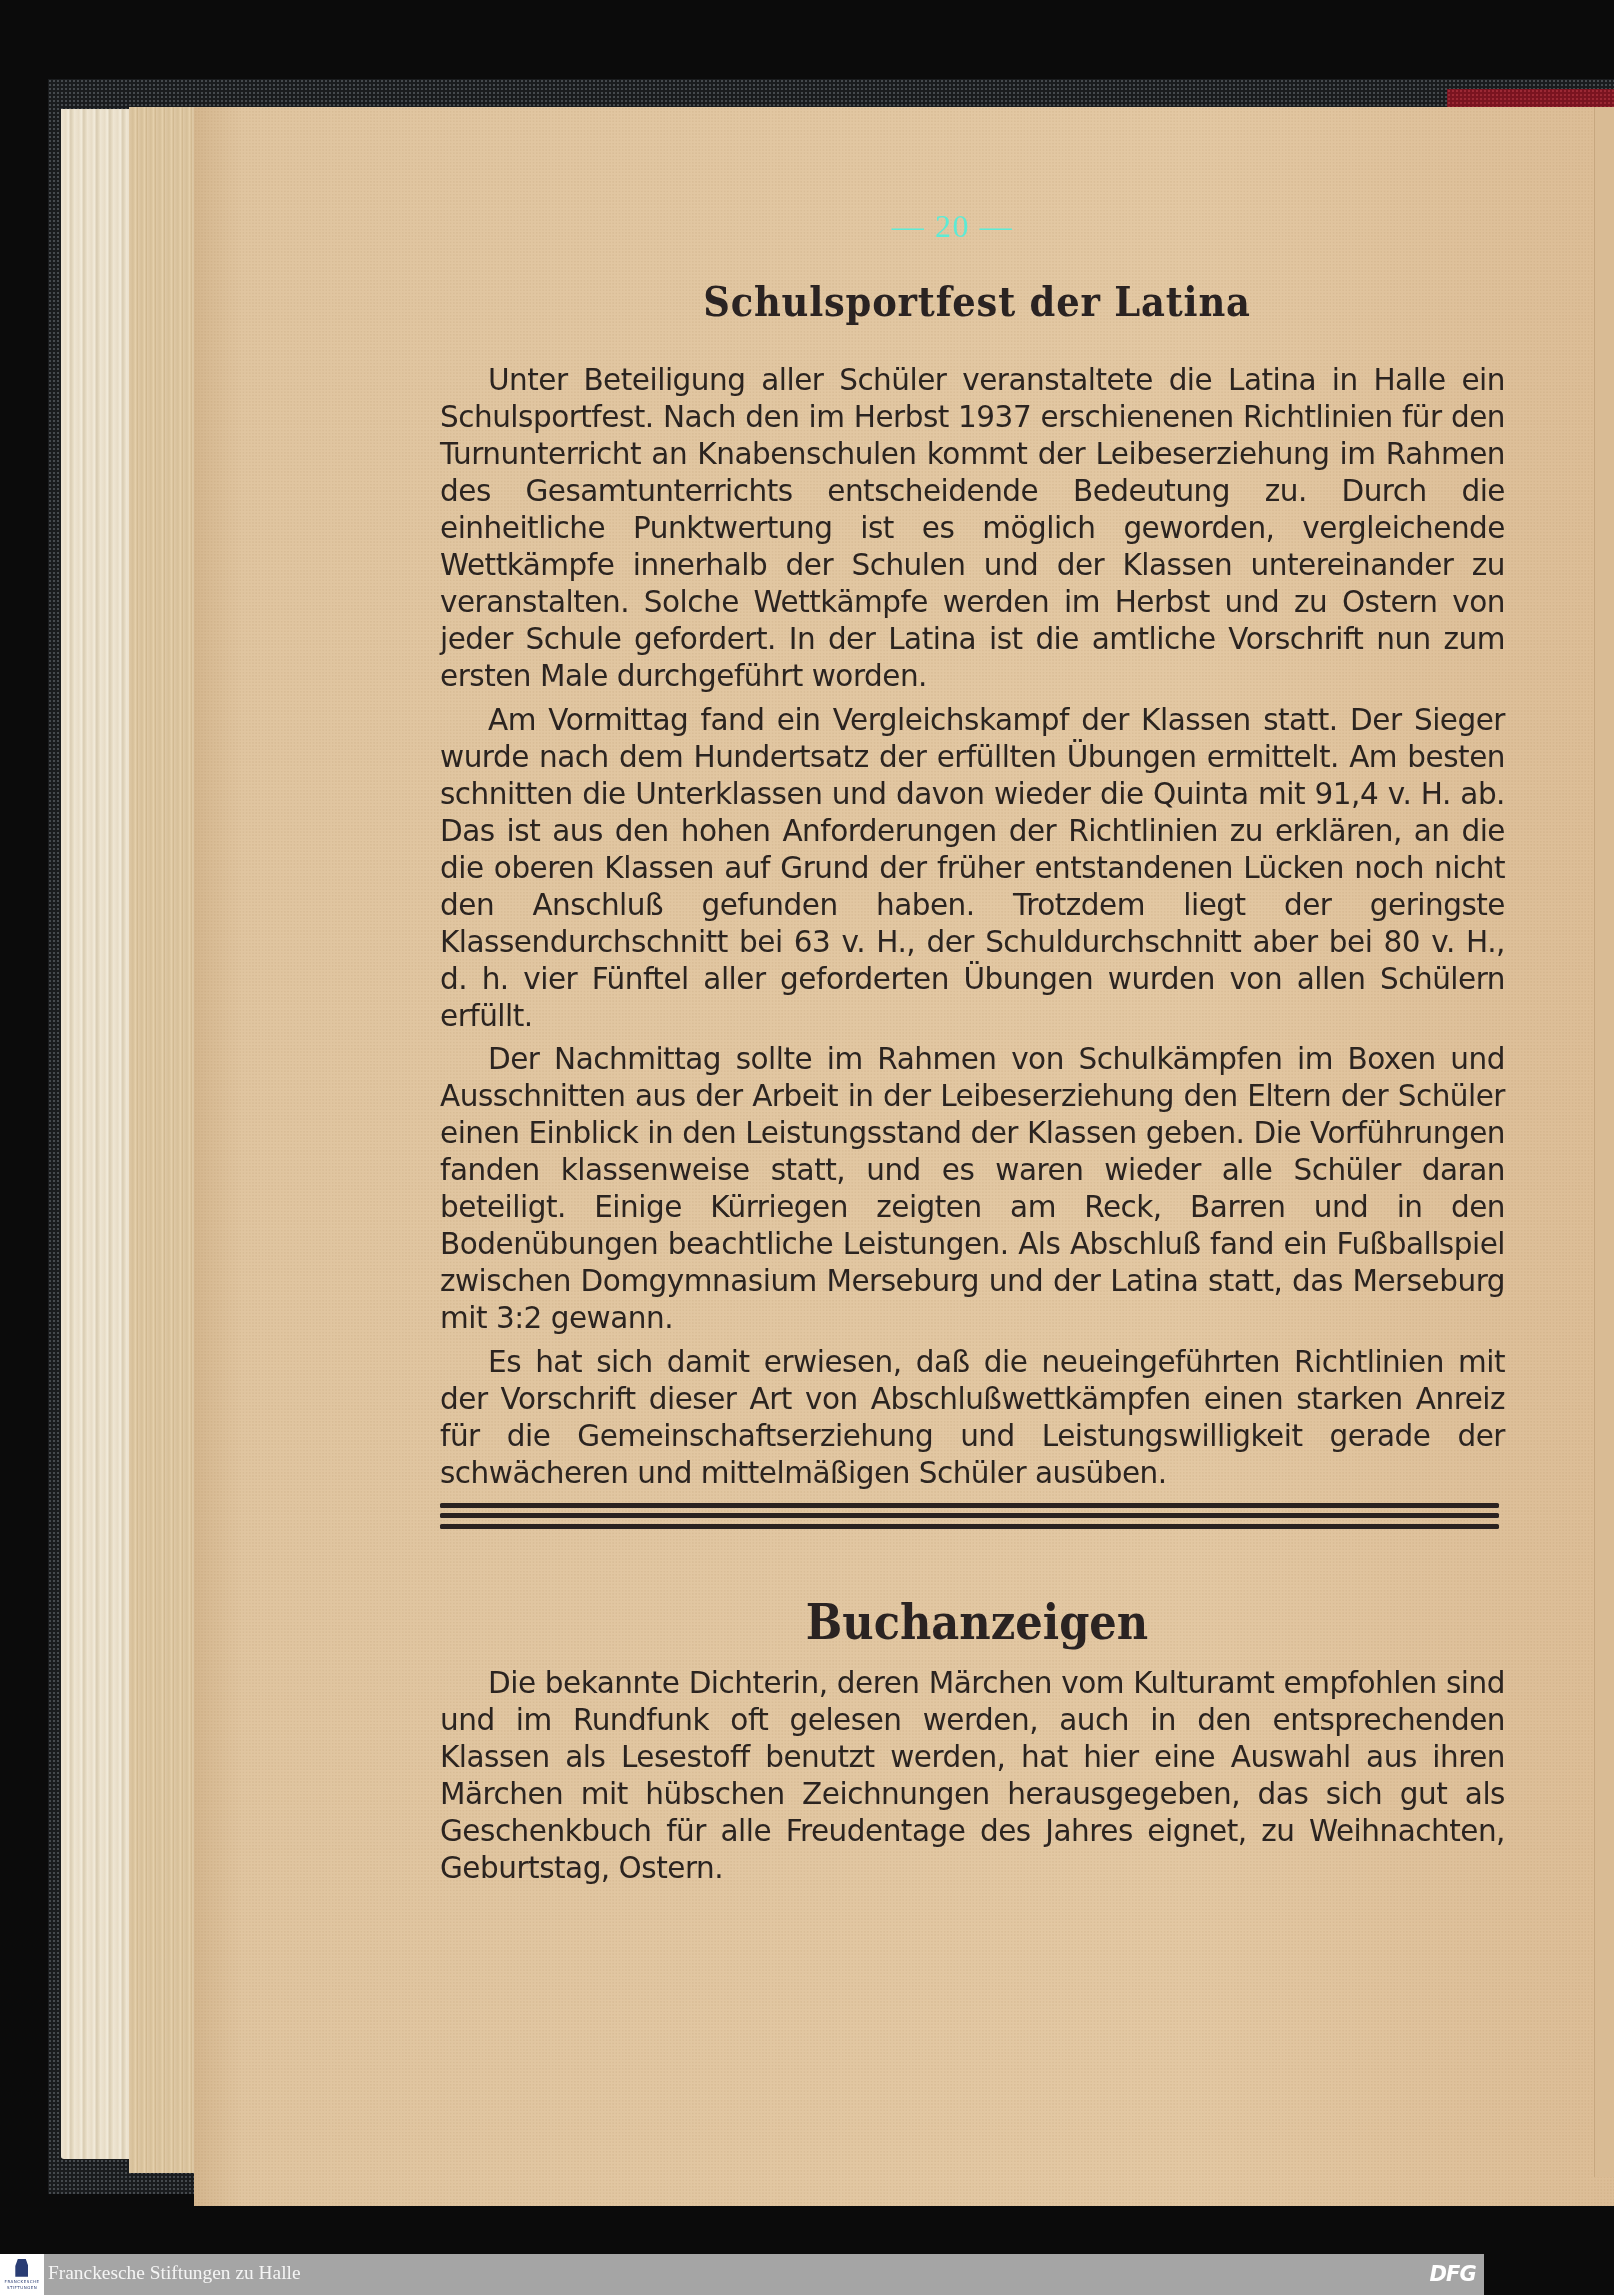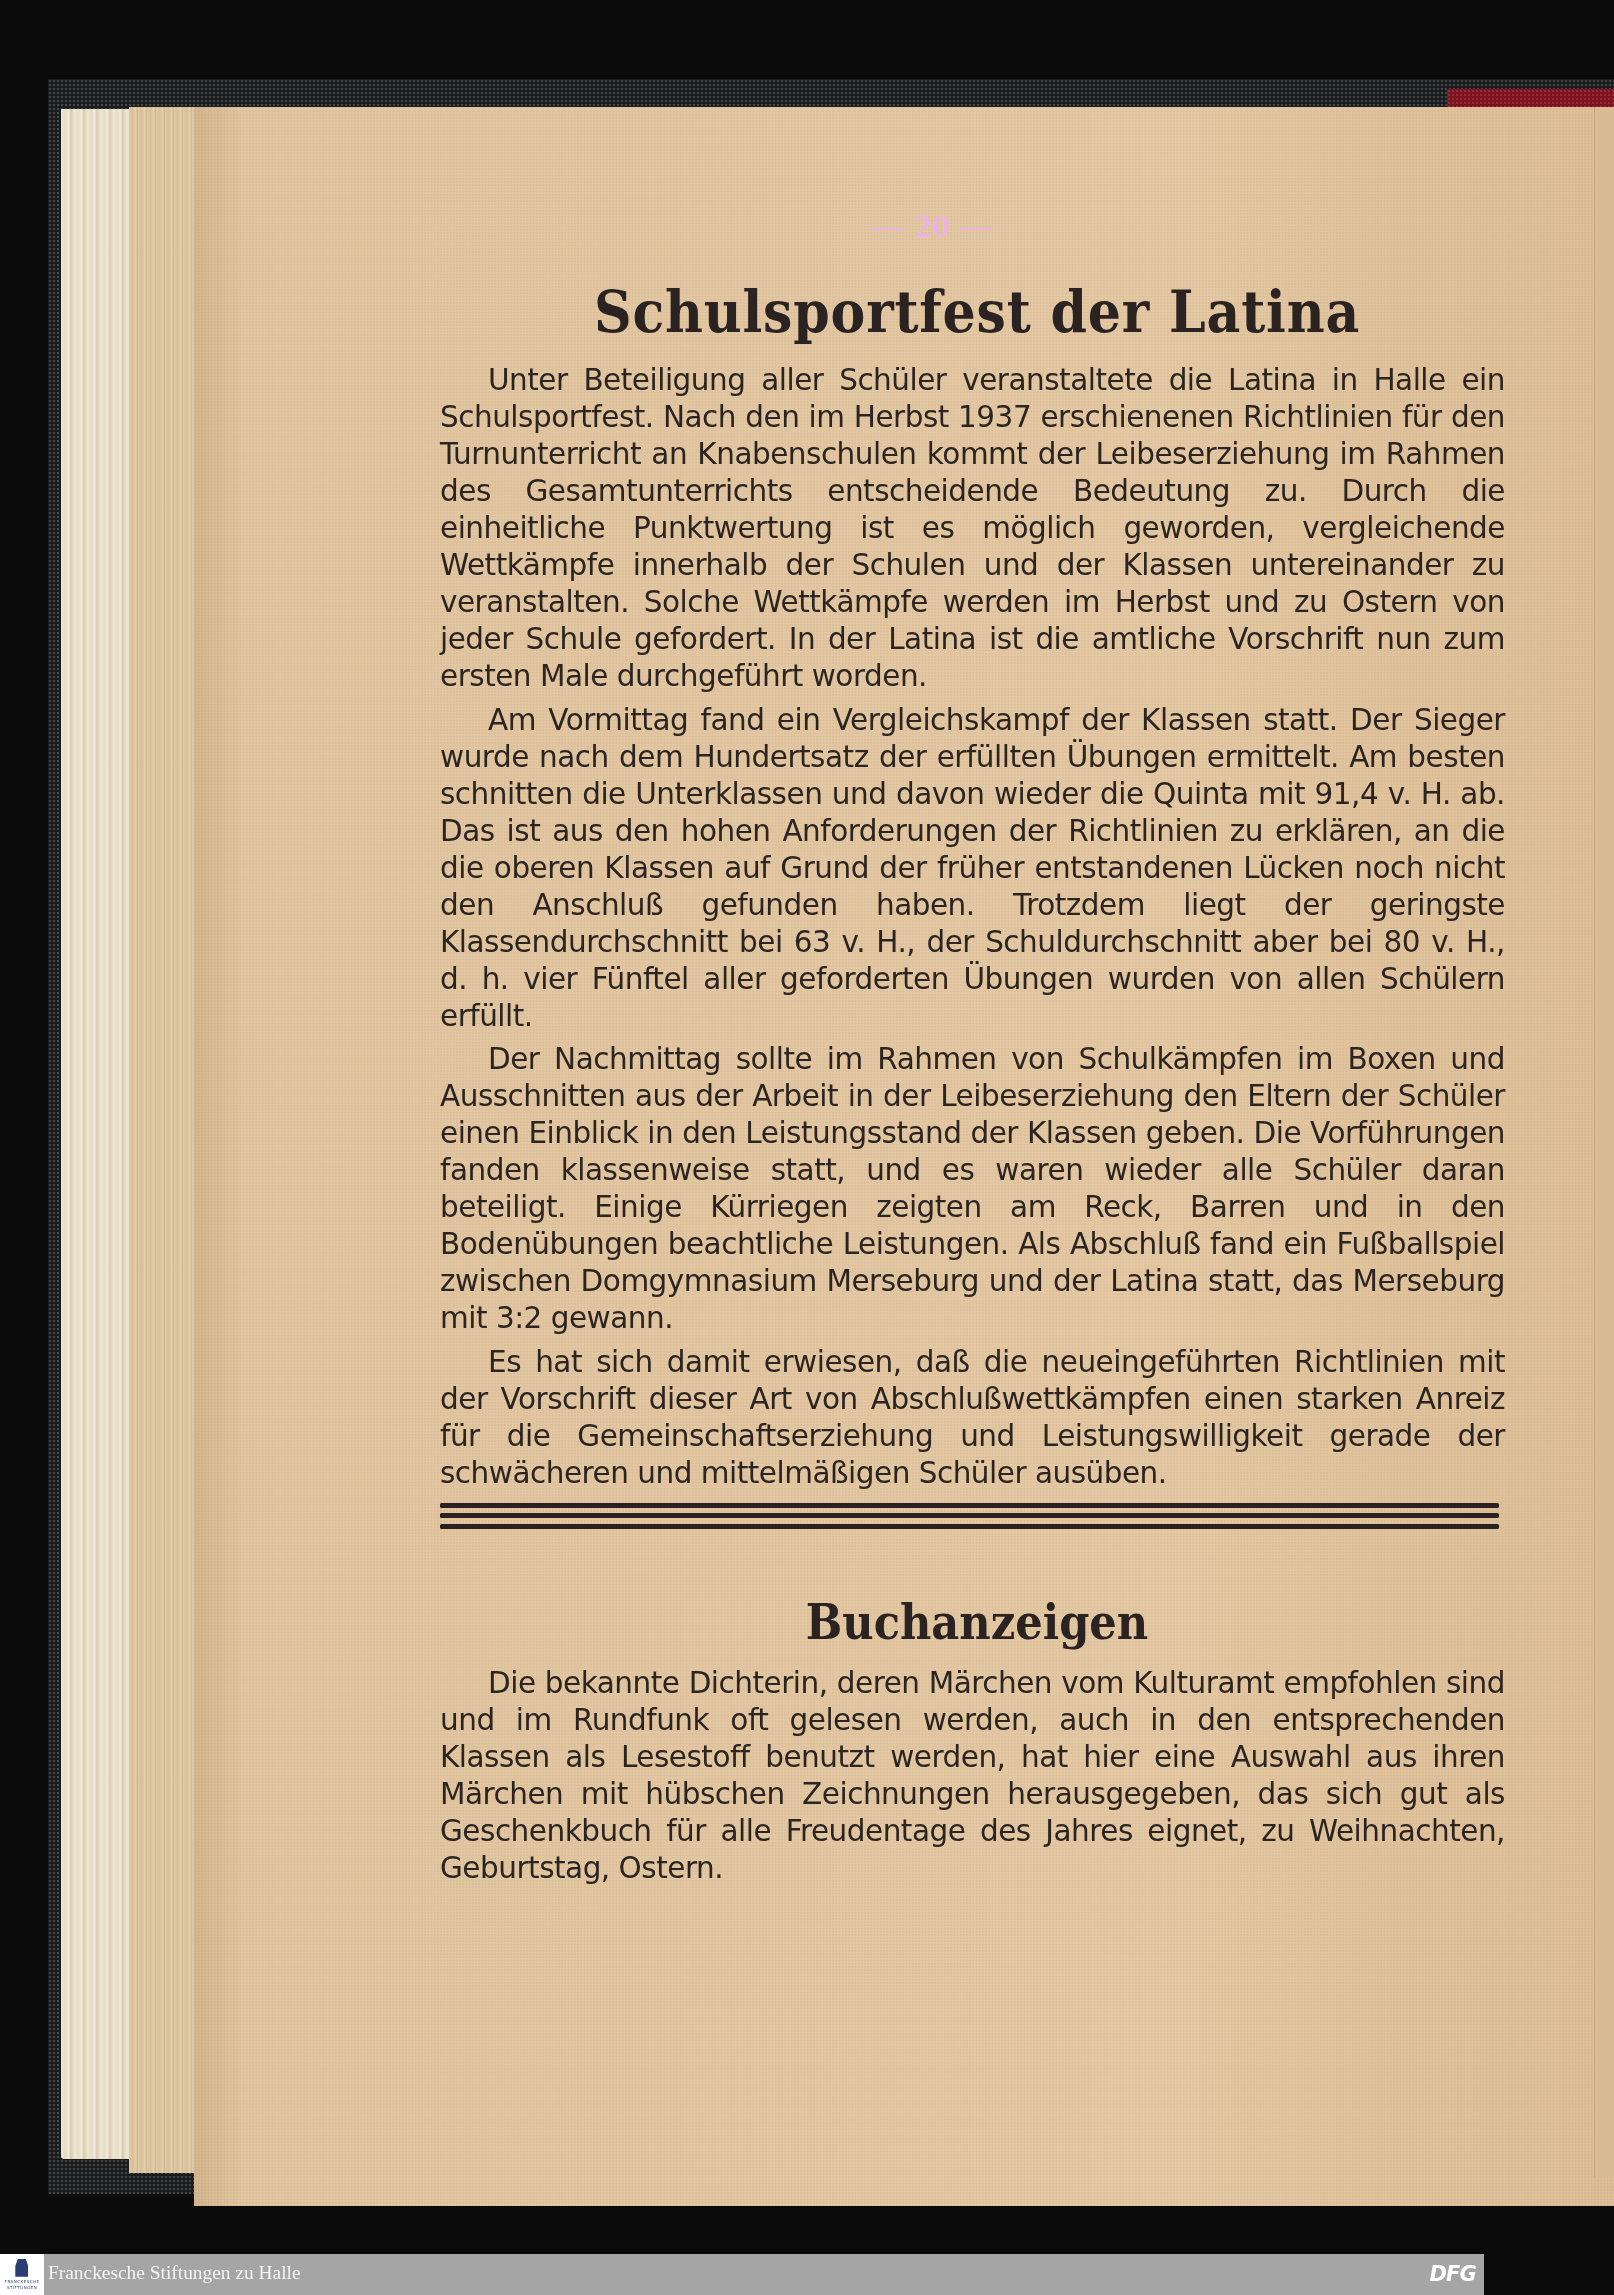--- a/index.html
+++ b/index.html
@@ -38,30 +38,30 @@
     background-image:
       radial-gradient(rgba(150,110,60,0.10) 0.8px, transparent 1.2px),
       linear-gradient(90deg, #d4b68e 0px, #e0c5a0 48px, #e3c8a3 70%, #dcbd96 100%);
     background-size: 3.2px 3.2px, 100% 100%;
   }
   .page-edge-right {
     position: absolute; left: 1594px; top: 107px; width: 20px; height: 2070px;
     background: #d9bb94; border-left: 1.6px solid #c7a77f;
   }
   .page-number {
-    position: absolute; left: 872px; top: 208px; width: 161px; text-align: left;
-    font-family: "Liberation Serif", serif; font-size: 32px; color: #f0abfc;
+    position: absolute; left: 872px; top: 208px; width: 161px; text-align: center;
+    font-family: "Liberation Serif", serif; font-size: 32px; color: #5eead4;
     letter-spacing: 1.6px;
   }
   .heading {
     position: absolute; left: 436px; width: 1082px; text-align: center;
     font-family: "DejaVu Serif", serif; font-weight: bold; color: #2a2322;
     font-stretch: condensed;
   }
-  .h1 { top: 278px; font-size: 58px; letter-spacing: 0.8px; }
+  .h1 { top: 278px; font-size: 41px; letter-spacing: 0.8px; }
   .h2 { top: 1594px; font-size: 48px; }
   .body-text {
     position: absolute; left: 440px; width: 1065px;
     font-family: "DejaVu Sans", sans-serif; font-size: 29.5px; line-height: 37px;
     color: #2b2420; text-align: justify; letter-spacing: -0.5px;
     transform-origin: left top;
   }
   .body-text p { margin: 0 0 6.5px 0; text-indent: 48px; }
   .s1 { top: 362px; }
   .s2 { top: 1665px; }

